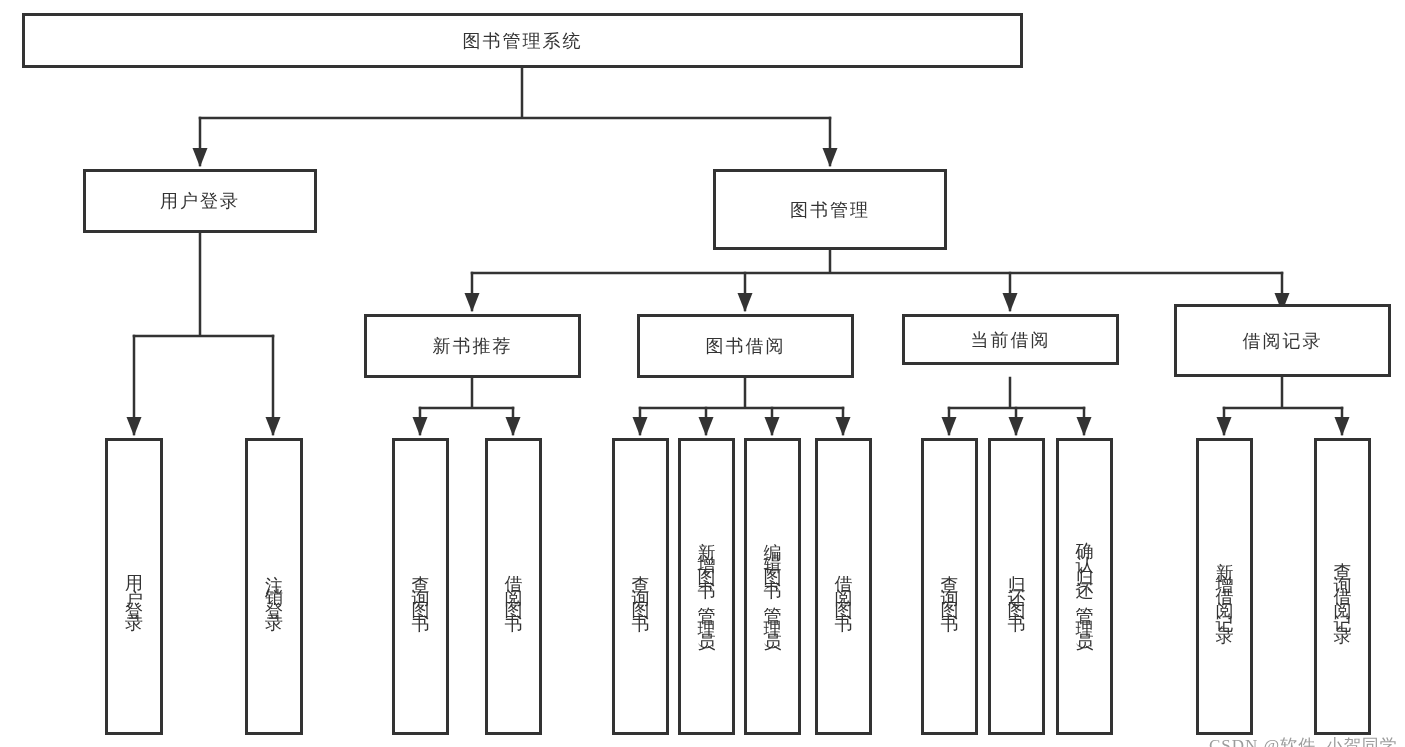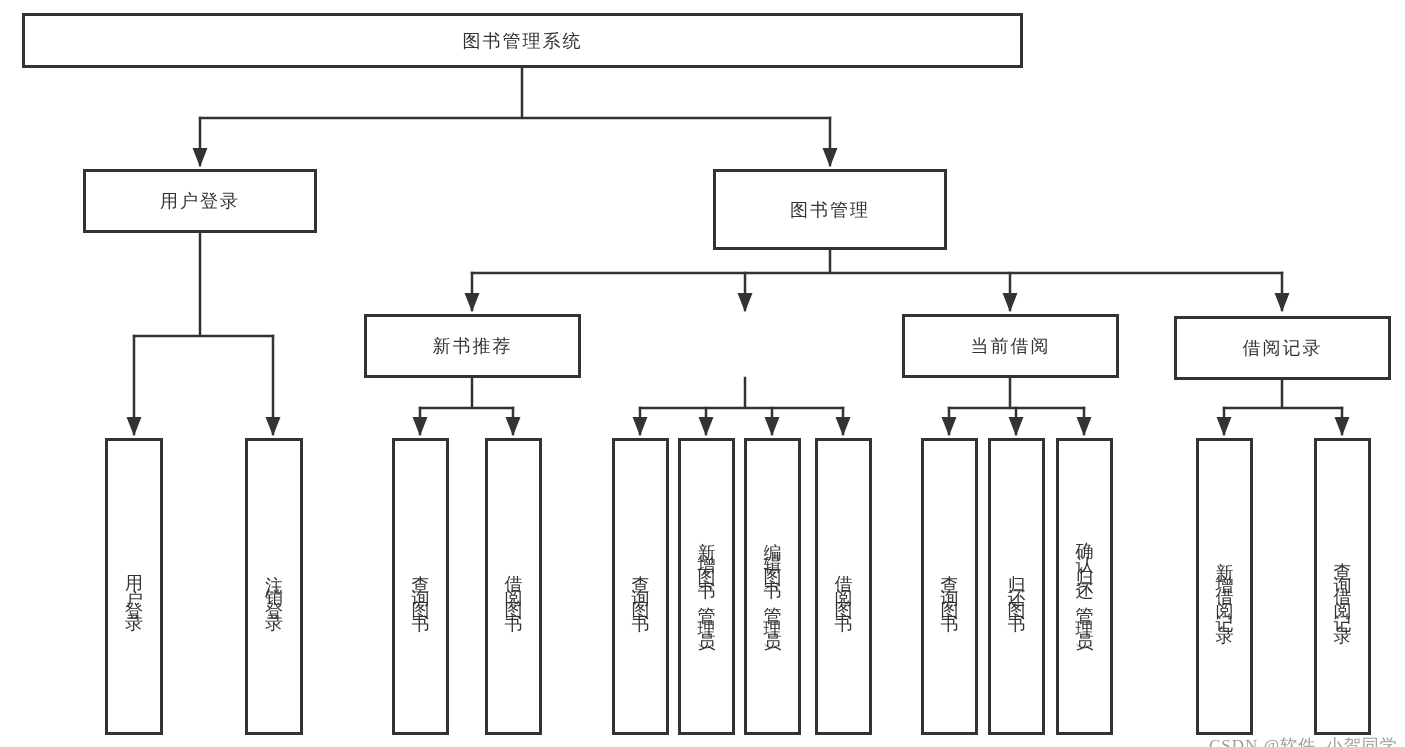--- a/index.html
+++ b/index.html
@@ -85,22 +85,23 @@
       <line x1="1342" y1="408" x2="1342" y2="434" marker-end="url(#arrow)"></line>
     </g>
   </svg>
 
   <div class="node hnode" style="left:22px;top:13px;width:1001px;height:55px;">图书管理系统</div>
 
   <div class="node hnode" style="left:83px;top:169px;width:234px;height:64px;">用户登录</div>
   <div class="node hnode" style="left:713px;top:169px;width:234px;height:81px;">图书管理</div>
 
   <div class="node hnode" style="left:364px;top:314px;width:217px;height:64px;text-align:center;">新书推荐</div>
-  <div class="node hnode" style="left:902px;top:314px;width:217px;height:64px;">当前借阅</div>
-  <div class="node hnode" style="left:1174px;top:316px;width:217px;height:64px;">借阅记录</div>
+  <div class="node hnode" style="left:637px;top:314px;width:217px;height:64px;">图书借阅</div>
+  <div class="node hnode" style="left:902px;top:314px;width:217px;height:51px;">当前借阅</div>
+  <div class="node hnode" style="left:1174px;top:304px;width:217px;height:73px;">借阅记录</div>
 
   <div class="node vnode" style="left:105px;top:438px;width:58px;height:297px;">
     <span>用户登录</span>
   </div>
   <div class="node vnode" style="left:245px;top:438px;width:58px;height:297px;">
     <span>注销登录</span>
   </div>
 
   <div class="node vnode" style="left:392px;top:438px;width:57px;height:297px;">
     <span>查询图书</span>

